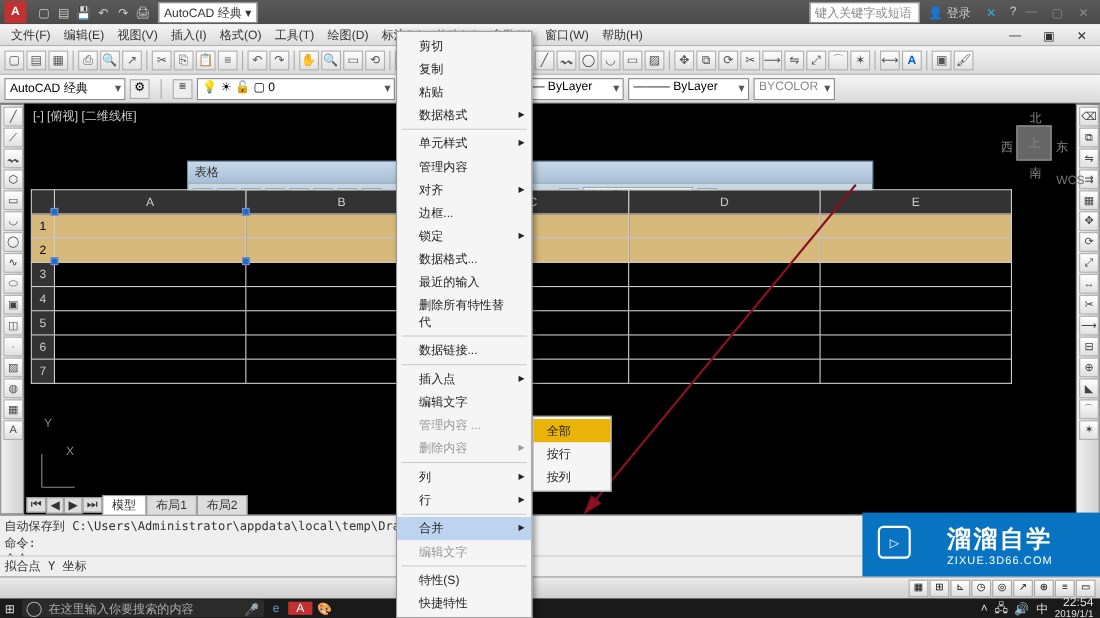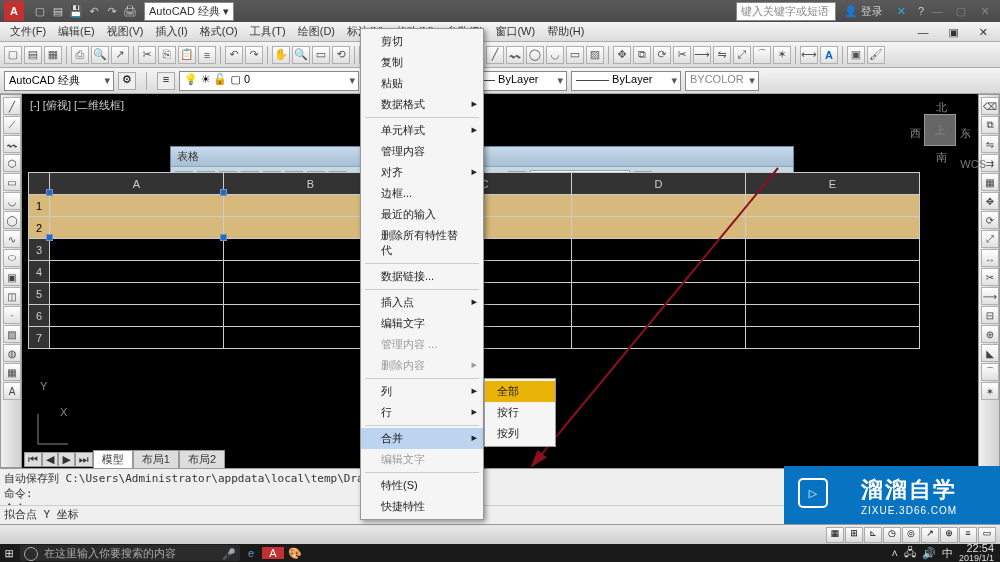--- a/index.html
+++ b/index.html
@@ -376,20 +376,22 @@
 <div class="ctxmenu">
   <div class="mi">剪切</div>
   <div class="mi">复制</div>
   <div class="mi">粘贴</div>
   <div class="mi sub">数据格式</div>
   <hr>
   <div class="mi sub">单元样式</div>
   <div class="mi">管理内容</div>
   <div class="mi sub">对齐</div>
   <div class="mi">边框...</div>
+  <div class="mi sub">锁定</div>
+  <div class="mi">数据格式...</div>
   <div class="mi">最近的输入</div>
   <div class="mi">删除所有特性替代</div>
   <hr>
   <div class="mi">数据链接...</div>
   <hr>
   <div class="mi sub">插入点</div>
   <div class="mi">编辑文字</div>
   <div class="mi dis">管理内容 ...</div>
   <div class="mi sub dis">删除内容</div>
   <hr>

